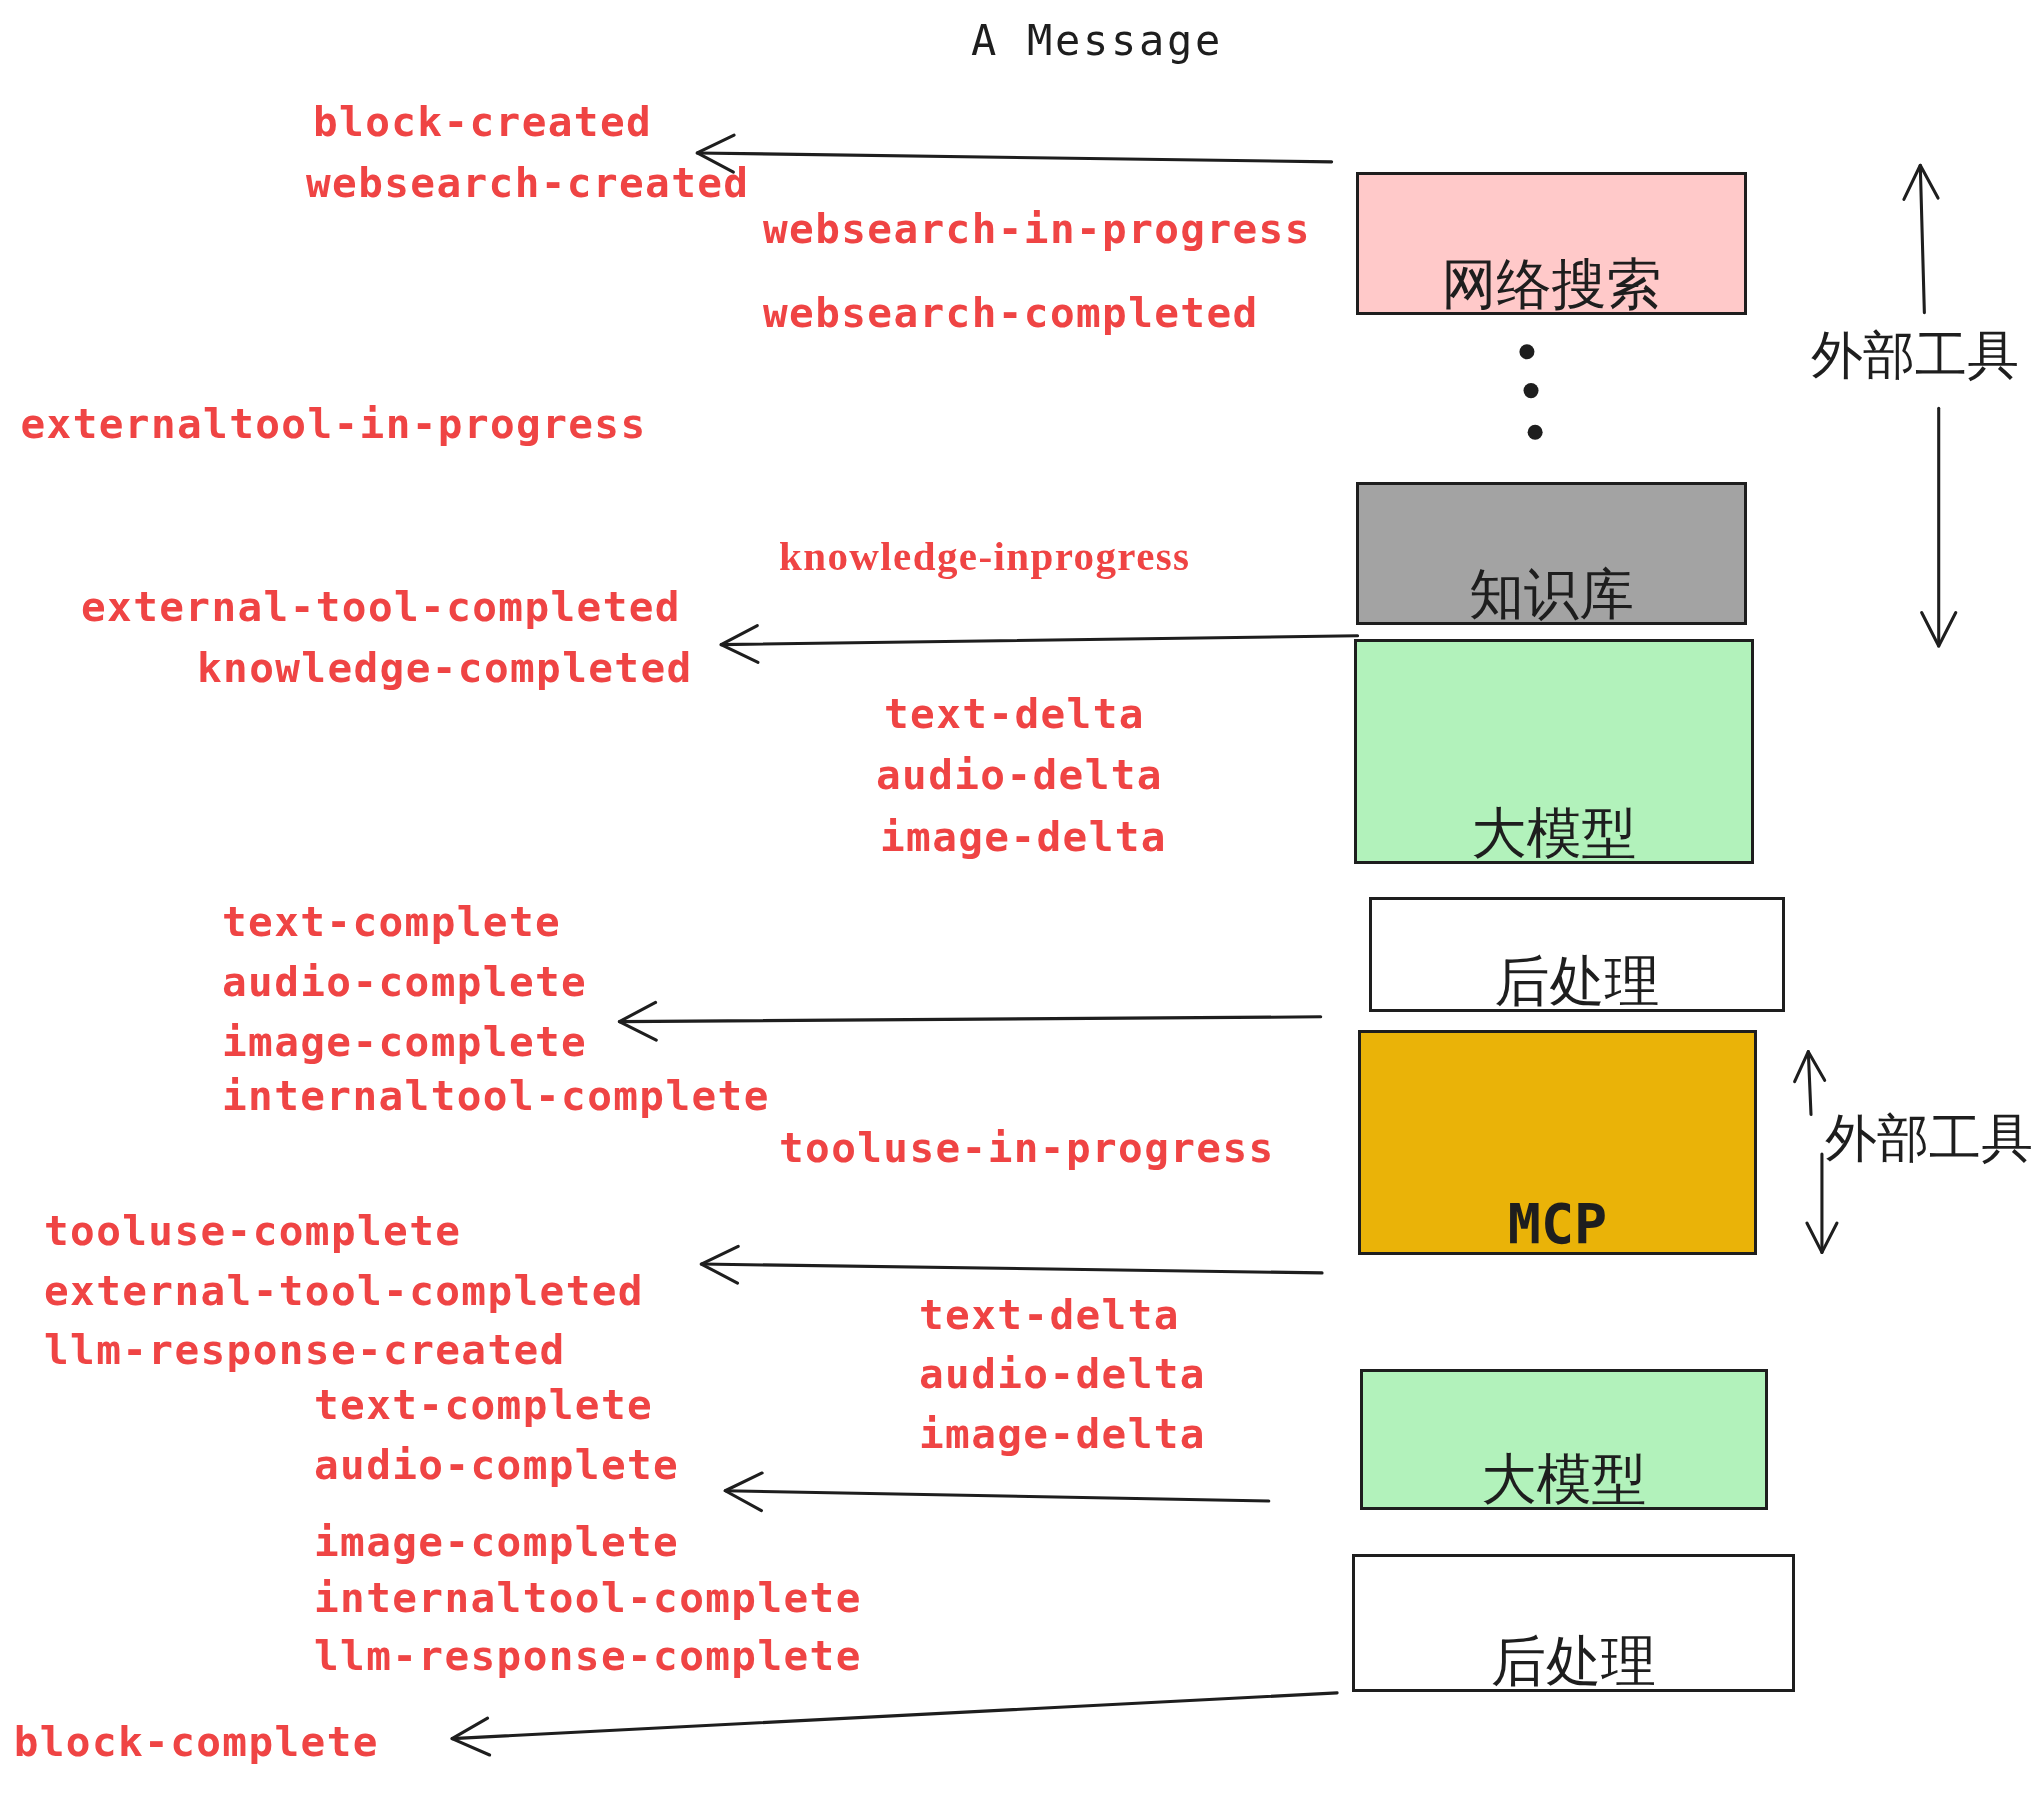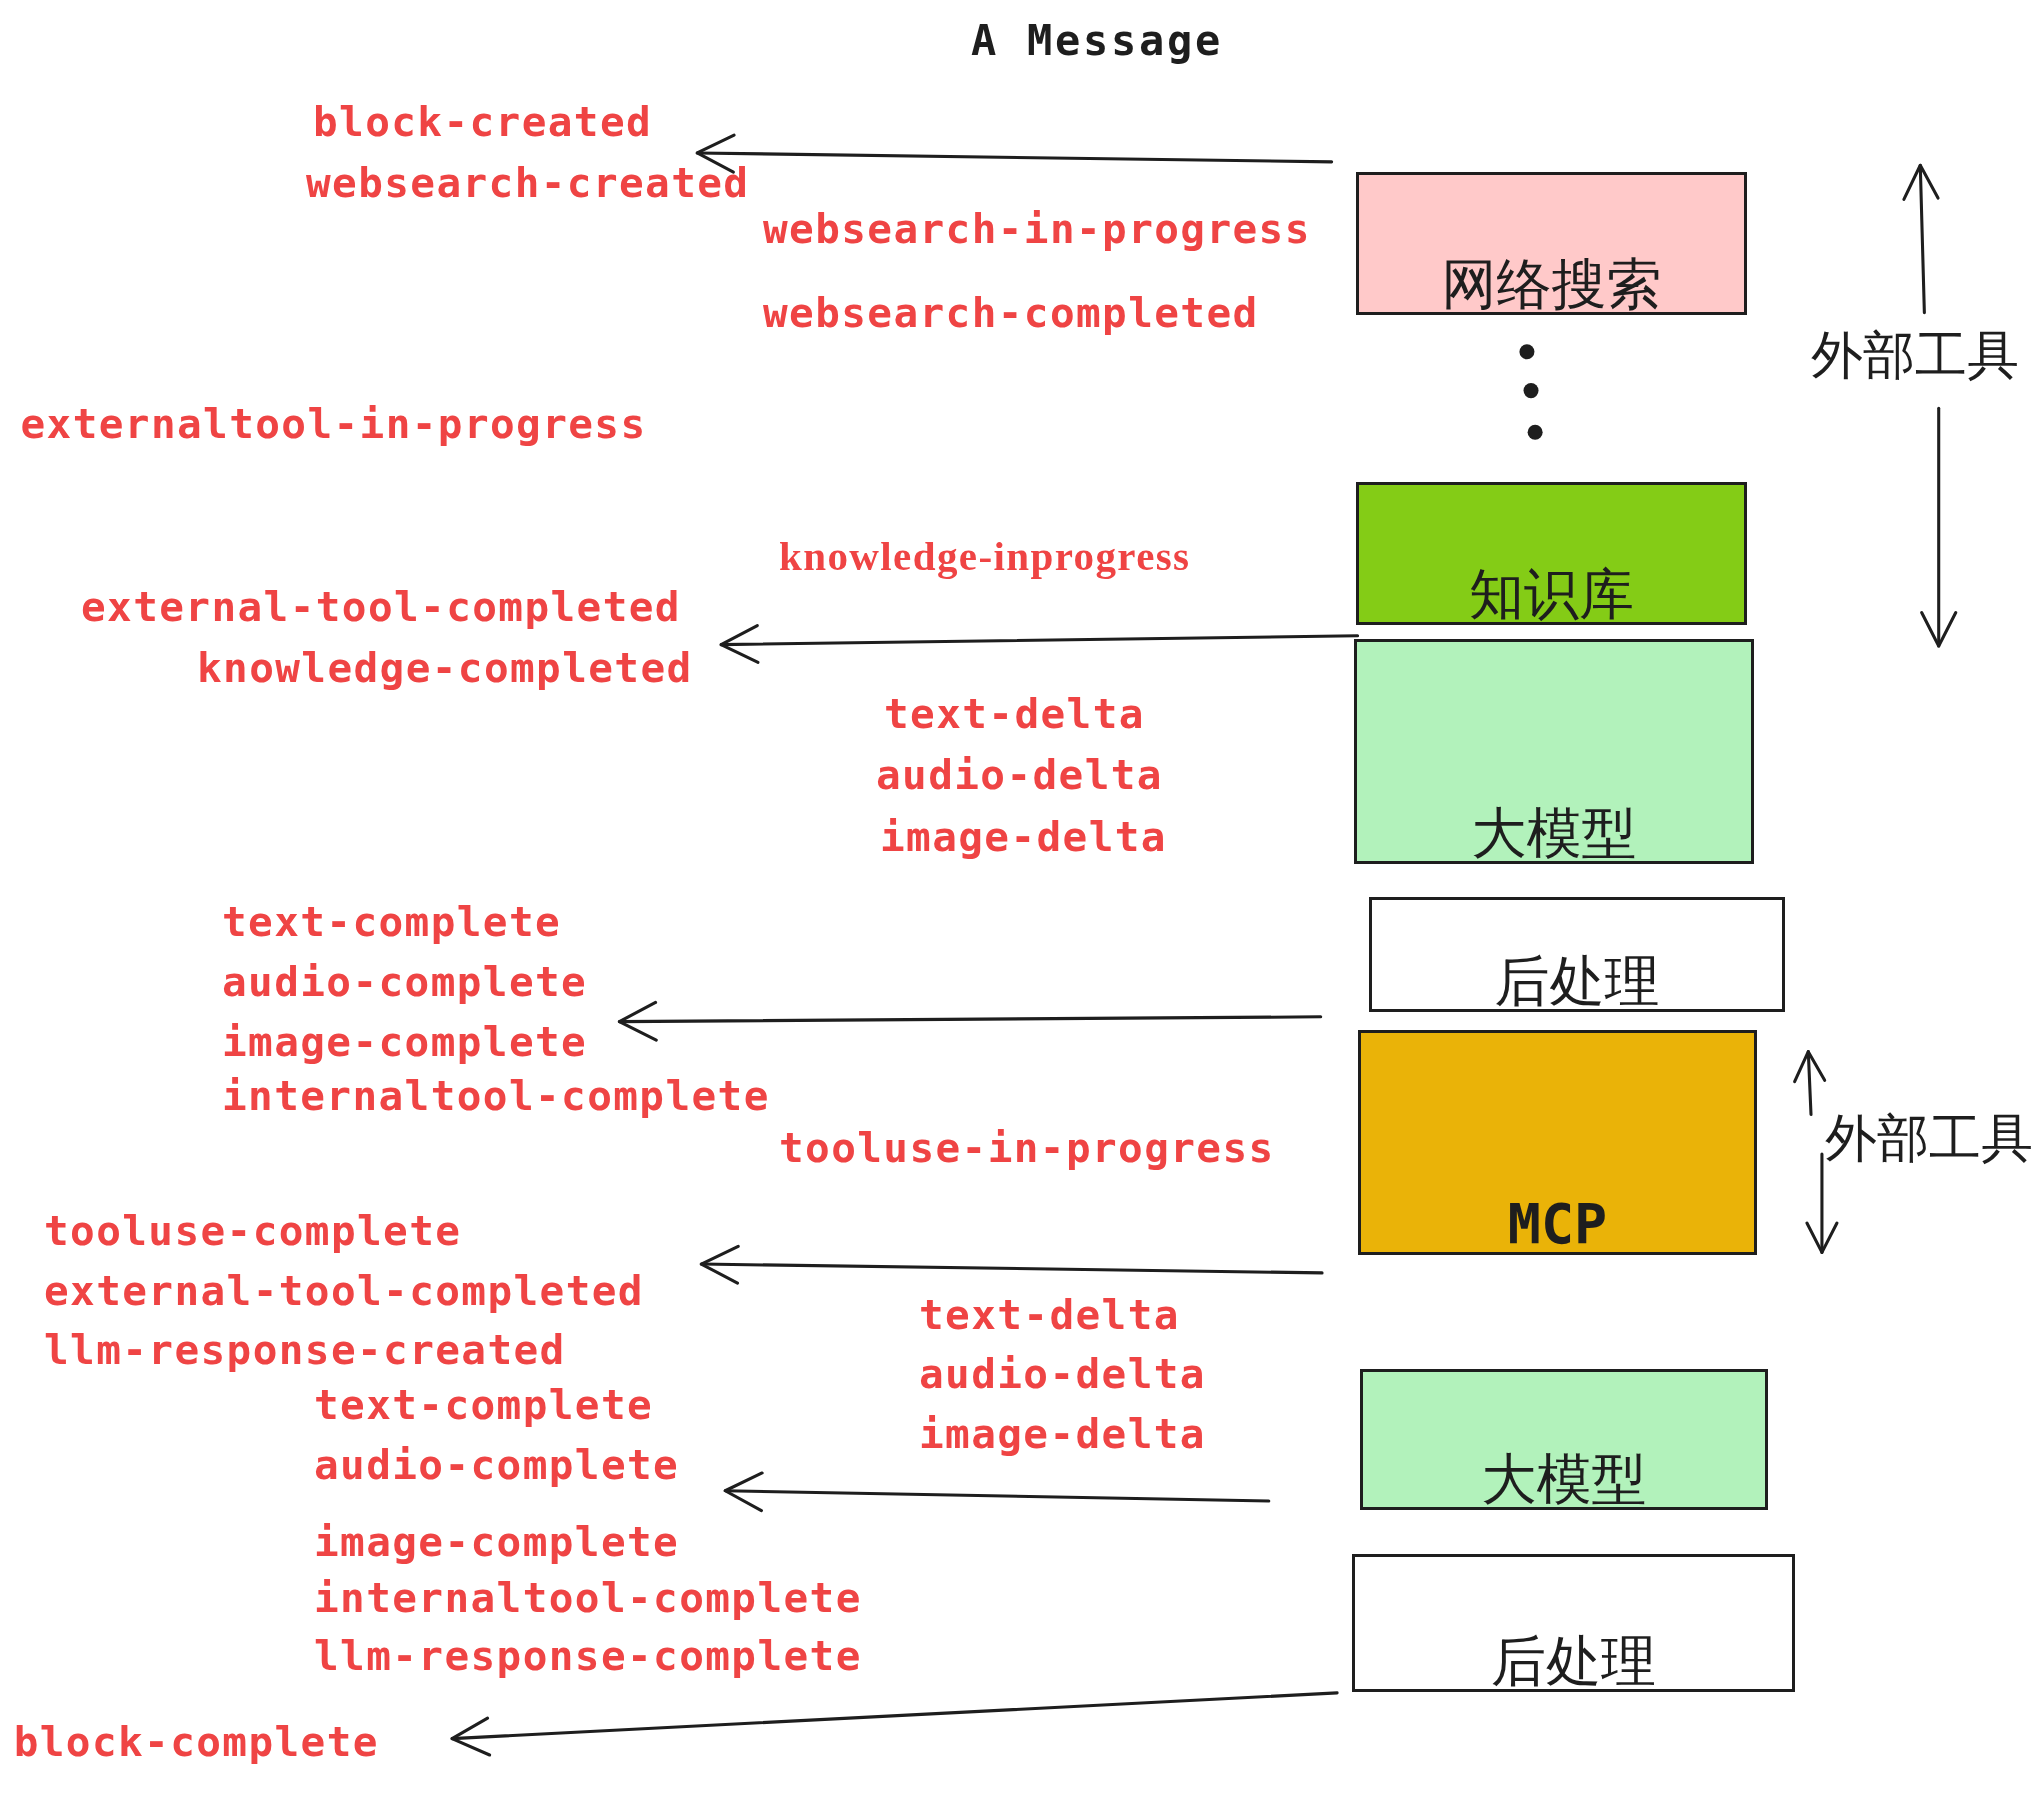--- a/index.html
+++ b/index.html
@@ -7,21 +7,21 @@
   body{width:2035px;height:1796px;position:relative;overflow:hidden;
        font-family:"DejaVu Sans", sans-serif;color:#1e1e1e;}
   .layer{position:absolute;left:0;top:0;width:2035px;height:1796px;}
   svg.layer{pointer-events:none;}
   .evt{position:absolute;white-space:nowrap;
        font-family:"DejaVu Sans Mono", monospace;
        font-size:41px;font-weight:bold;letter-spacing:1.4px;line-height:48px;
        color:#ef4444;}
   .title{position:absolute;white-space:nowrap;
        font-family:"DejaVu Sans Mono", monospace;
-       font-size:42px;font-weight:bold;letter-spacing:2.7px;line-height:48px;}
+       font-size:42px;font-weight:normal;letter-spacing:2.7px;line-height:48px;}
   .box{position:absolute;box-sizing:border-box;border:3.4px solid var(--stroke);
        display:flex;align-items:flex-end;justify-content:center;background:#fff;}
   .box .lbl{font-size:55px;line-height:1;font-family:"DejaVu Sans", sans-serif;}
   .box .lbl.mono{font-family:"DejaVu Sans Mono", monospace;font-weight:bold;}
   .side{position:absolute;white-space:nowrap;font-size:52px;line-height:1;
        font-family:"DejaVu Sans", sans-serif;}
   line,polyline{stroke:var(--stroke);stroke-width:4.5;fill:none;
        stroke-linecap:round;stroke-linejoin:round;}
   circle{fill:var(--stroke);}
 </style>
@@ -83,21 +83,21 @@
     <circle cx="2242" cy="572" r="11"></circle>
     <circle cx="2248" cy="633" r="11"></circle>
   </g>
 </svg>
 
 <div class="title" style="left:971px;top:17px;position:absolute;">A Message</div>
 
 <div class="box" style="left: 1356px; top: 172px; width: 391px; height: 143px; background-color: rgb(255, 201, 201);">
   <span class="lbl">网络搜索</span>
 </div>
-<div class="box" style="left: 1356px; top: 482px; width: 391px; height: 143px; background-color: #84cc16;">
+<div class="box" style="left: 1356px; top: 482px; width: 391px; height: 143px; background-color: #a3a3a3;">
   <span class="lbl">知识库</span>
 </div>
 <div class="box" style="left: 1354px; top: 639px; width: 400px; height: 225px; background-color: rgb(178, 242, 187);">
   <span class="lbl">大模型</span>
 </div>
 <div class="box" style="left: 1369px; top: 897px; width: 416px; height: 115px; background-color: rgb(255, 255, 255);">
   <span class="lbl">后处理</span>
 </div>
 <div class="box" style="left: 1358px; top: 1030px; width: 399px; height: 225px; background-color: #eab308;">
   <span class="lbl mono">MCP</span>

